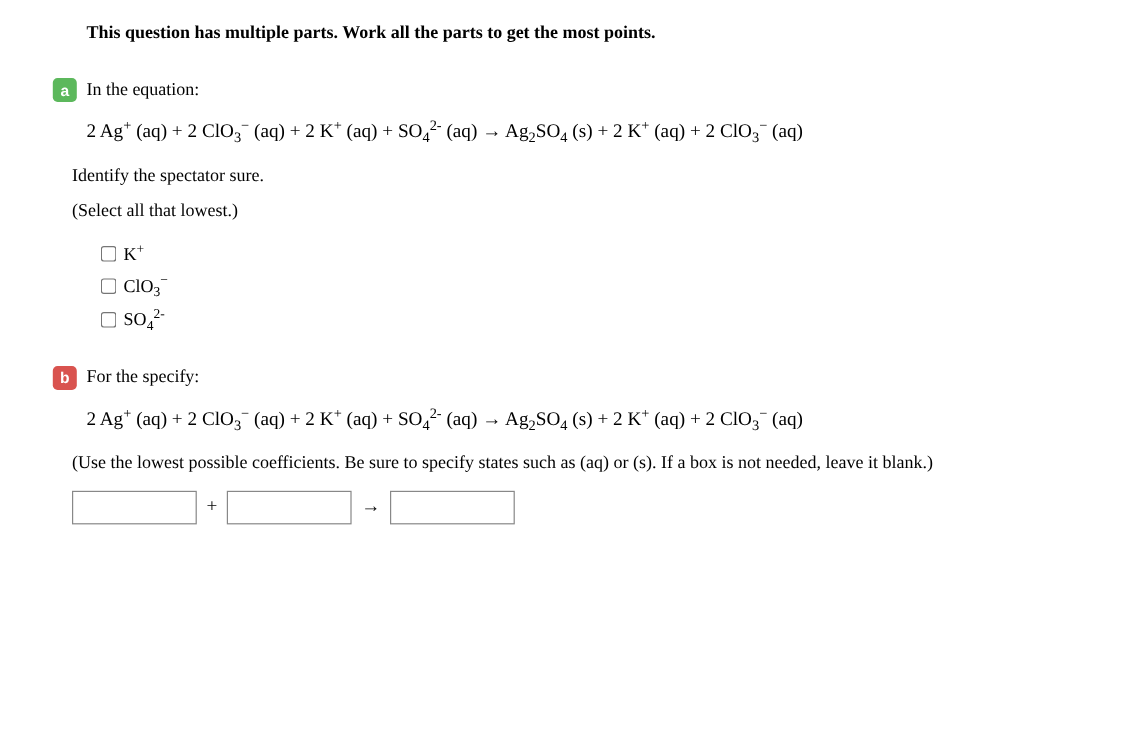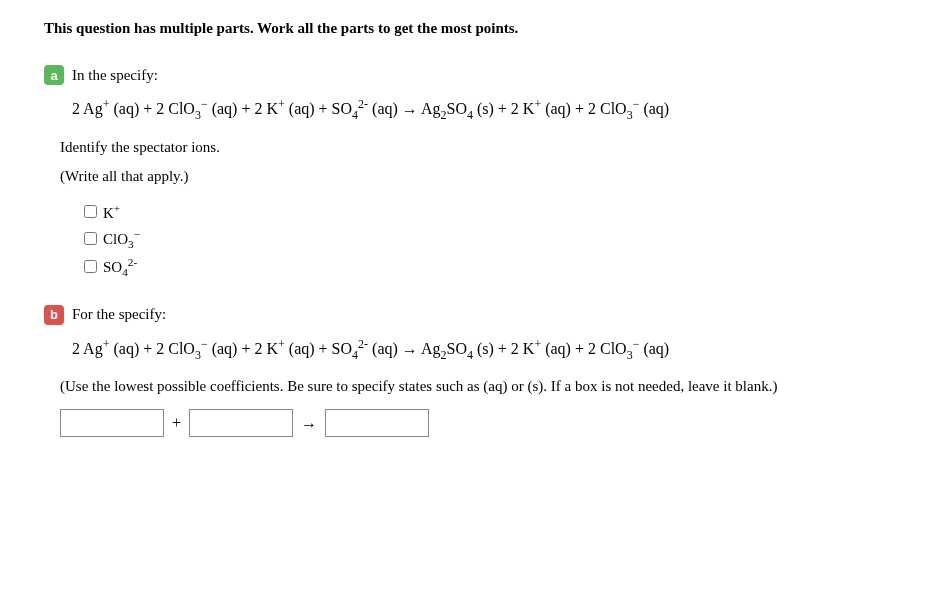--- a/index.html
+++ b/index.html
@@ -8,20 +8,21 @@
     padding: 20px 44px;
     font-family: Georgia, 'Times New Roman', serif;
     font-size: 15px;
     color: #000;
     background: #fff;
     width: 936px;
   }
   .header-instruction {
     font-weight: bold;
     margin-bottom: 28px;
+    margin-left: 28px;
   }
   .part {
     margin-bottom: 24px;
   }
   .part-header {
     display: flex;
     align-items: center;
     margin-bottom: 12px;
   }
   .badge {
@@ -92,27 +93,27 @@
   sup { font-size: 0.75em; vertical-align: super; }
 </style>
 </head>
 <body>
 
 <div class="header-instruction">This question has multiple parts. Work all the parts to get the most points.</div>
 
 <div class="part">
   <div class="part-header">
     <span class="badge badge-a">a</span>
-    <span class="part-title">In the specify:</span>
+    <span class="part-title">In the equation:</span>
   </div>
   <div class="equation">
     2 Ag<sup>+</sup> (aq) + 2 ClO<sub>3</sub><sup>−</sup> (aq) + 2 K<sup>+</sup> (aq) + SO<sub>4</sub><sup>2-</sup> (aq) → Ag<sub>2</sub>SO<sub>4</sub> (s) + 2 K<sup>+</sup> (aq) + 2 ClO<sub>3</sub><sup>−</sup> (aq)
   </div>
-  <div class="instr">Identify the spectator ions.</div>
-  <div class="instr-sub">(Write all that apply.)</div>
+  <div class="instr">Identify the spectator sure.</div>
+  <div class="instr-sub">(Select all that lowest.)</div>
   <div class="options">
     <div class="option-row">
       <input type="checkbox" style="">
       <span>K<sup>+</sup></span>
     </div>
     <div class="option-row">
       <input type="checkbox" style="">
       <span>ClO<sub>3</sub><sup>−</sup></span>
     </div>
     <div class="option-row">

